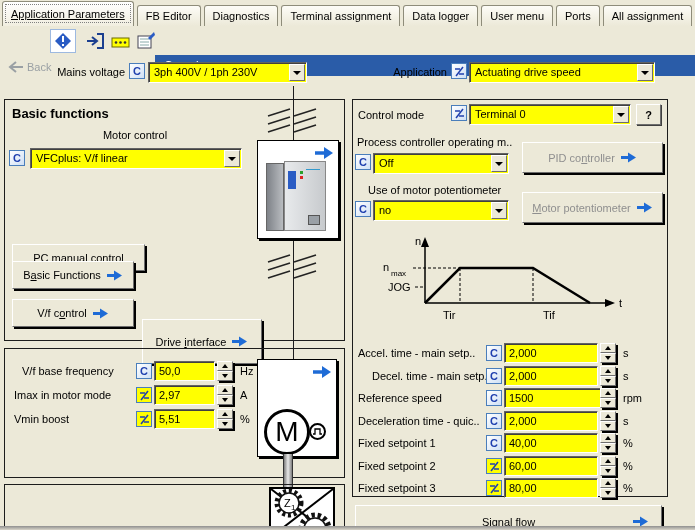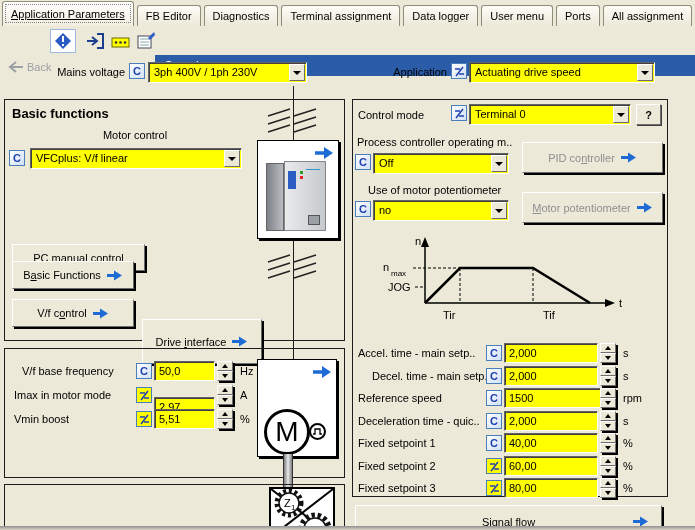--- a/index.html
+++ b/index.html
@@ -279,21 +279,21 @@
   <div class="label" style="left:240px; top:365px;">Hz</div>
 
   <div class="label" style="left:14px; top:389px;">Imax in motor mode</div>
   <div class="badge yel" style="left:136px; top:387px;">
     <svg width="13" height="13">
         <line x1="2" y1="4" x2="7" y2="4" stroke="#1f3fae" stroke-width="1.5"></line>
         <line x1="3" y1="11" x2="10" y2="2" stroke="#1f3fae" stroke-width="1.5"></line>
         <line x1="6" y1="9" x2="11" y2="9" stroke="#1f3fae" stroke-width="1.5"></line>
       </svg>
   </div>
-  <input class="field" style="left: 154px; top: 385px; width: 61px; margin-top: 12px;" value="2,97">
+  <input class="field" style="left: 154px; top: 385px; width: 61px;" value="2,97">
   <div class="spin" style="left:217px; top:385px;">
     <span class="s up">
         <span class="tri-up-s"></span>
       </span>
     <span class="s dn">
         <span class="tri-dn-s"></span>
       </span>
   </div>
   <div class="label" style="left:240px; top:389px;">A</div>
 

